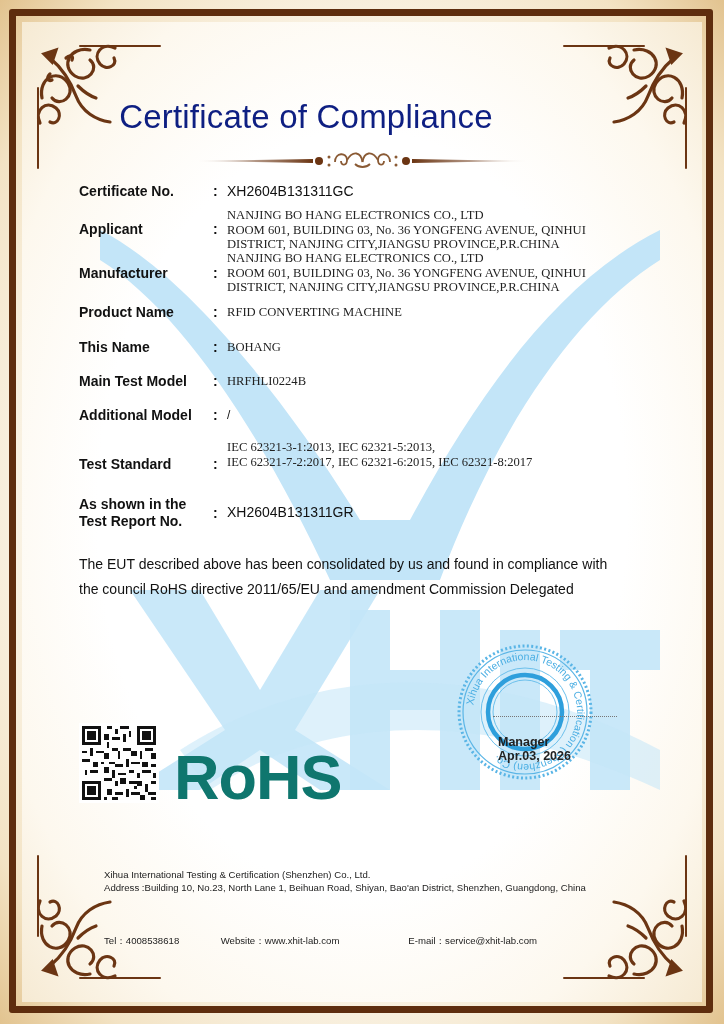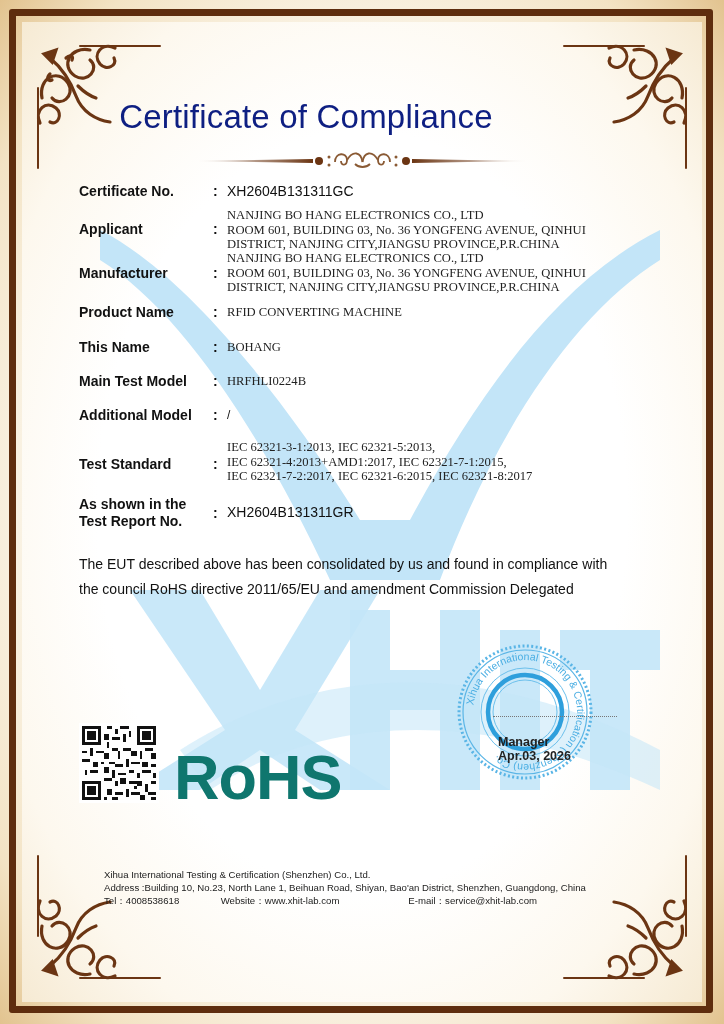--- a/index.html
+++ b/index.html
@@ -61,21 +61,21 @@
 
   .qr { position: absolute; left: 79px; top: 723px; width: 80px; height: 80px; background: #fff; }
   .rohs {
     position: absolute; left: 174px; top: 742px; font-weight: bold; font-size: 63px;
     color: #0f766e; letter-spacing: -1px; line-height: 70px;
   }
 
   .footer {
     position: absolute; left: 104px; top: 868px; font-size: 9.6px; color: #222; line-height: 13px;
   }
-  .footer .contact span { display: inline-block; }
+  .footer .contact span { display: inline-block; margin-top: 40px; }
 </style>
 </head>
 <body>
 
 <div class="frame-outer"></div>
 <div class="frame-inner"></div>
 
 <div class="corner tl">
   <svg viewBox="0 0 140 140" fill="none" stroke="#6b3513" stroke-width="3.2" stroke-linecap="round">
     <path d="M130 8 L50 8" stroke-width="2"></path>
@@ -227,21 +227,20 @@
     <span class="label">Additional Model</span>
     <span class="colon">:</span>
     <span class="value-sans" style="font-size:12px;top:1px">/</span>
   </div>
 
   <div class="row" style="top:262px">
     <span class="label" style="top:16px">Test Standard</span>
     <span class="colon" style="top:16px">:</span>
     <div class="value-serif">
       <div>IEC 62321-3-1:2013, IEC 62321-5:2013,</div>
-      <div>IEC 62321-4:2013+AMD1:2017, IEC 62321-7-1:2015,</div>
       <div>IEC 62321-7-2:2017, IEC 62321-6:2015, IEC 62321-8:2017</div>
     </div>
   </div>
 
   <div class="row" style="top:318px">
     <div class="label">
       <div>As shown in the</div>
       <div>Test Report No.</div>
     </div>
     <span class="colon" style="top:9px">:</span>

